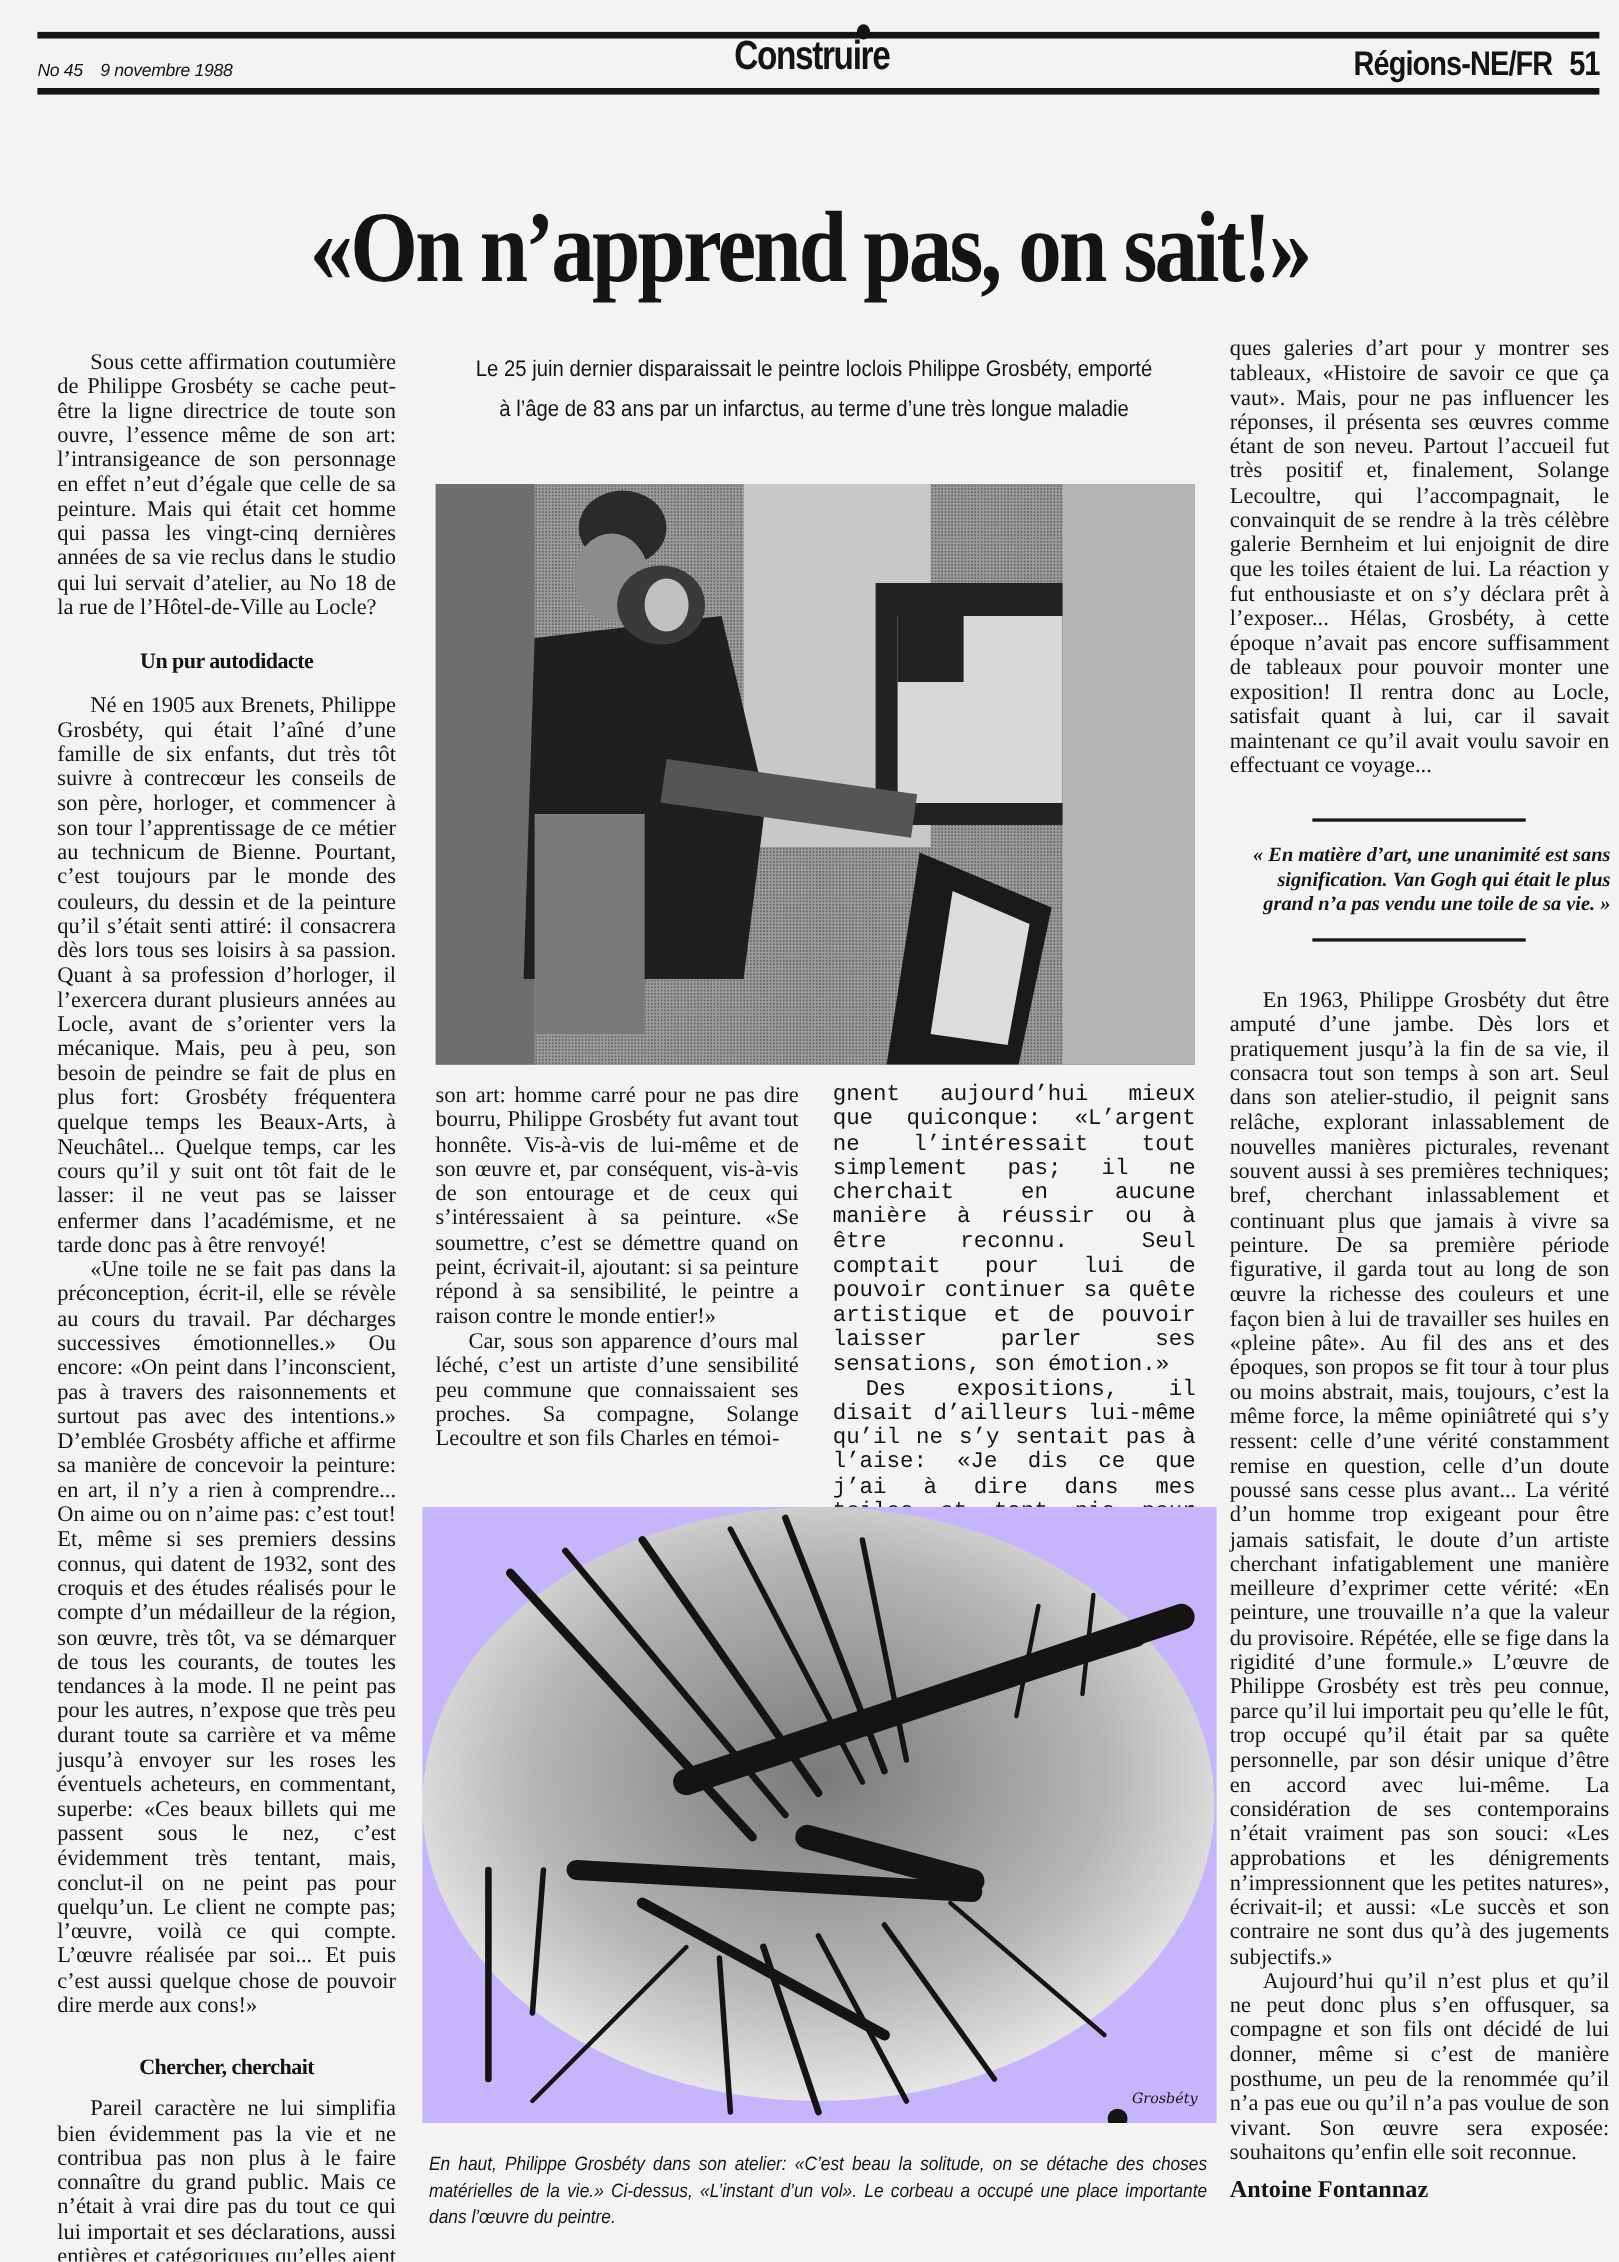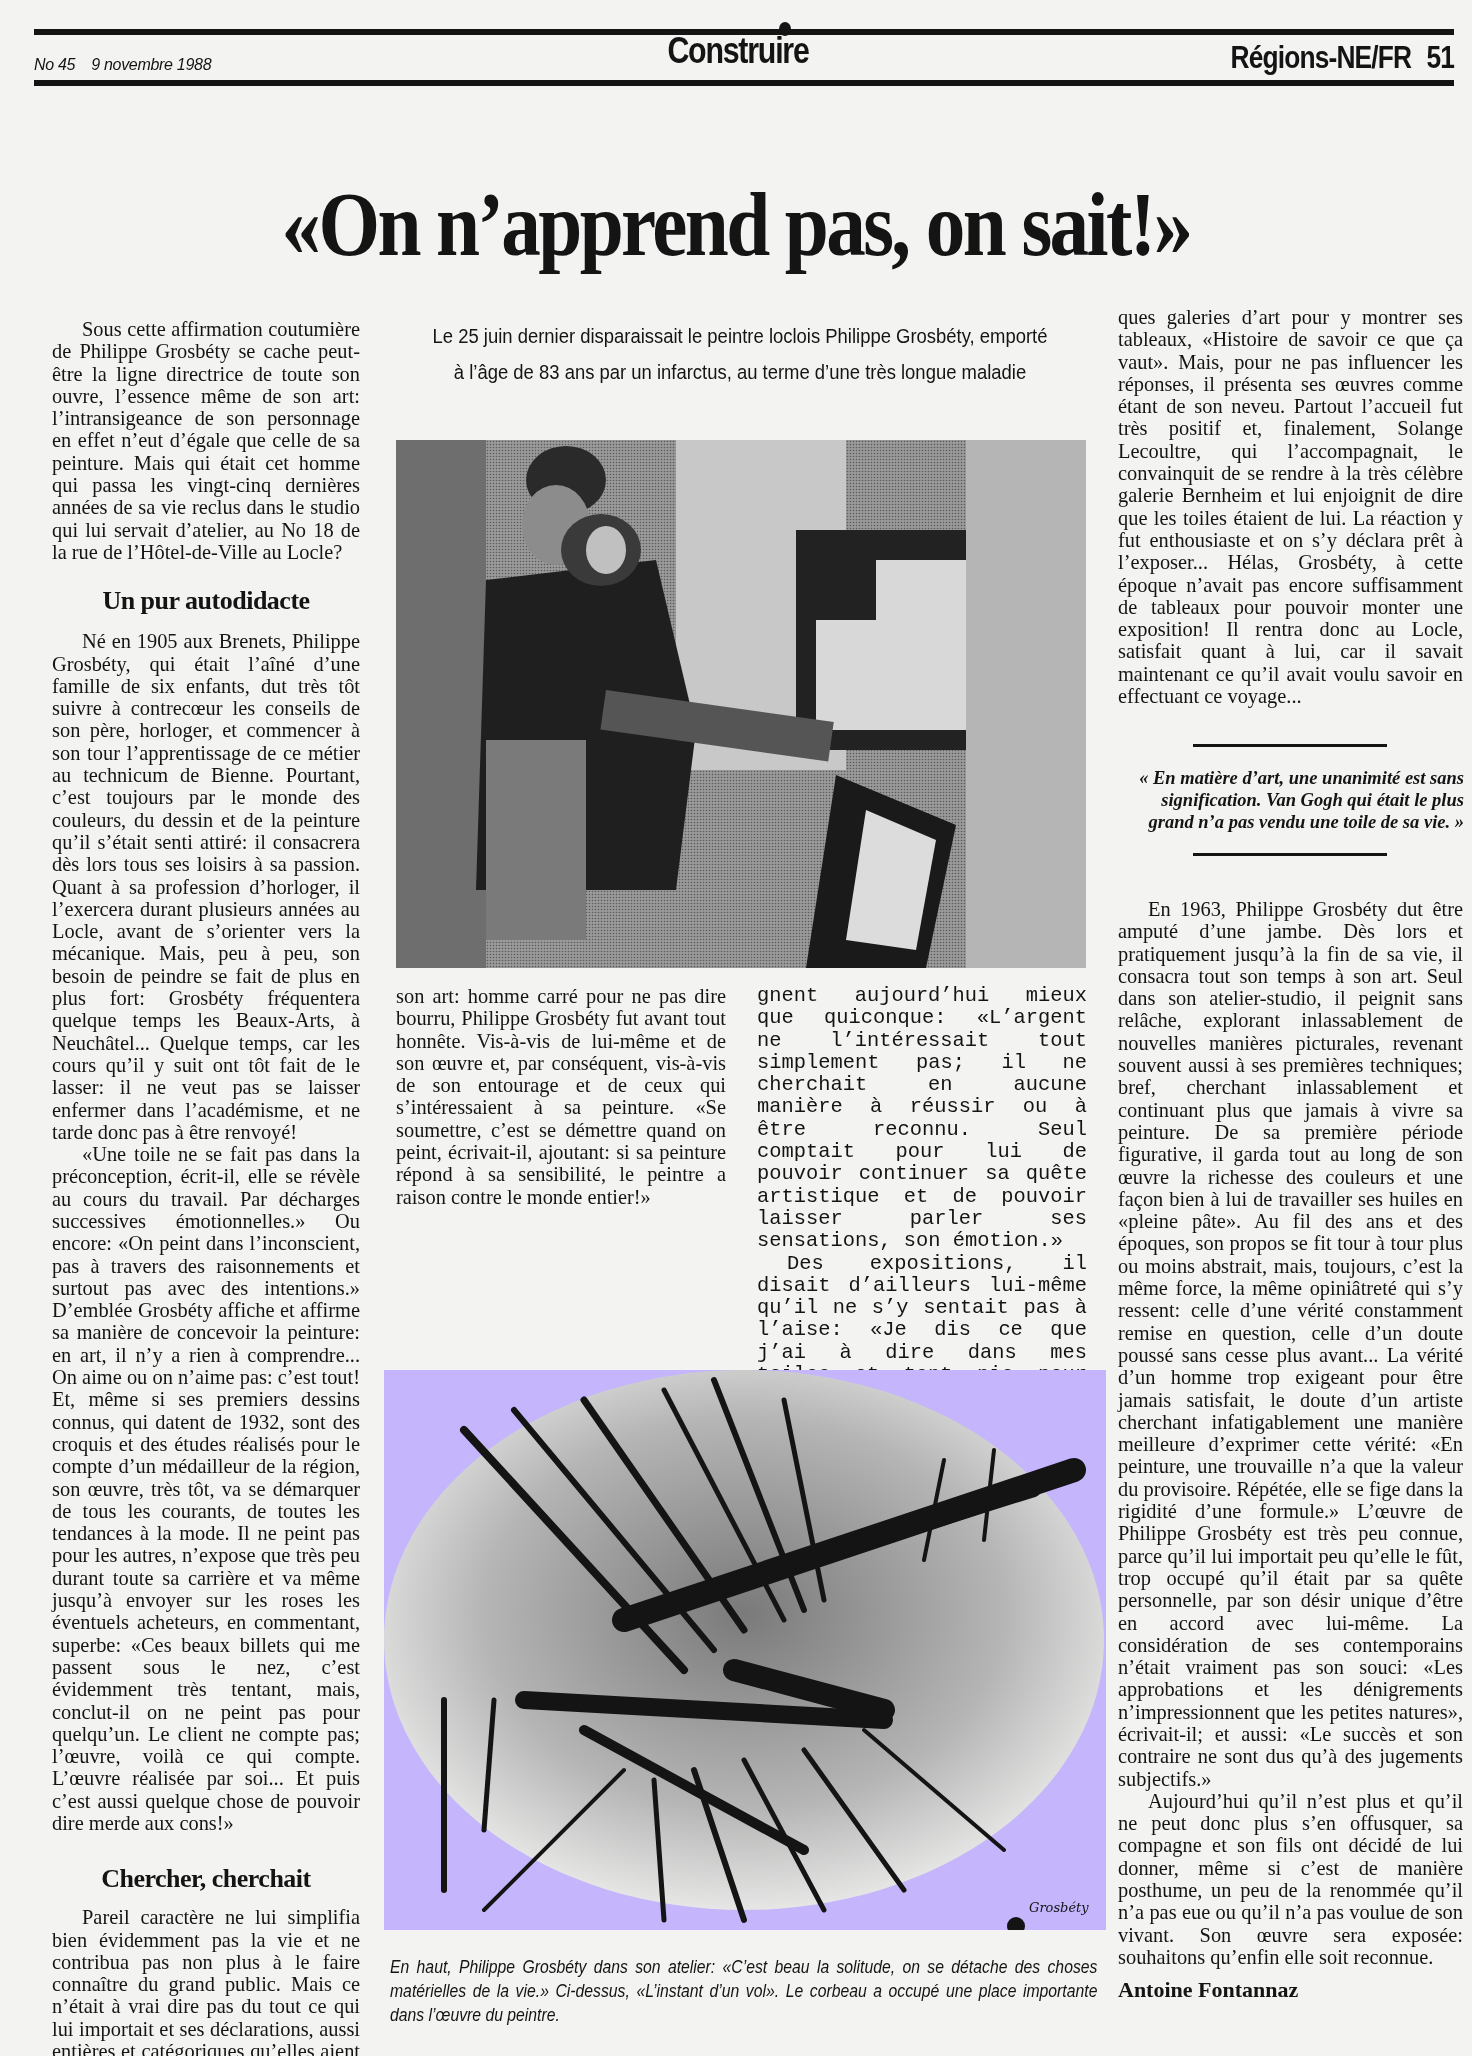--- a/index.html
+++ b/index.html
@@ -13,21 +13,21 @@
   .issue { position:absolute; left:34px; top:56px; font-family:"Liberation Sans",sans-serif; font-style:italic; font-size:16px; letter-spacing:-0.3px; }
   .issue span { margin-right:16px; }
   .masthead { position:absolute; left:648px; top:30px; width:180px; text-align:center; font-family:"Liberation Sans",sans-serif; font-weight:bold; font-size:37px; letter-spacing:-1.5px; transform:scaleX(0.82); transform-origin:center; }
   .masthead-dot { position:absolute; left:779px; top:22px; width:12px; height:14px; border-radius:50%; background:#141414; }
   .section { position:absolute; right:18px; top:40px; font-family:"Liberation Sans",sans-serif; font-weight:bold; font-size:31px; letter-spacing:-1px; transform:scaleX(0.85); transform-origin:right; }
   .section .pg { margin-left:18px; }
   .headline { position:absolute; left:20px; width:1432px; top:178px; text-align:center; font-weight:bold; font-size:92px; letter-spacing:-3px; line-height:1; transform:scaleX(0.86); transform-origin:center; }
   .col { position:absolute; font-size:20.4px; line-height:22.3px; text-align:justify; hyphens:manual; }
   .col p { margin:0; text-indent:30px; }
   .col p.noindent { text-indent:0; }
-  .col h2 { margin:0; text-align:center; font-weight:bold; font-size:26px; line-height:30px; letter-spacing:-0.5px; }
+  .col h2 { margin:0; text-align:center; font-weight:bold; font-size:20px; line-height:30px; letter-spacing:-0.5px; }
   .lead { position:absolute; left:395px; width:690px; top:318px; text-align:center; font-family:"Liberation Sans",sans-serif; font-size:20.5px; line-height:36px; transform:scaleX(0.9); transform-origin:center; }
   .photo { position:absolute; overflow:hidden; }
   .photo1 { left:396px; top:440px; width:690px; height:528px; background:#8a8a8a; }
   .photo2 { left:384px; top:1370px; width:722px; height:560px; background:#c4b5fd; }
   .quote-box { position:absolute; left:1116px; width:348px; top:744px; text-align:right; }
   .quote-line { width:194px; height:3px; background:#141414; margin:0 auto; }
   .quote-text { font-weight:bold; font-style:italic; font-size:18.5px; line-height:22px; margin:20px 0 20px 0; }
   .caption { position:absolute; left:390px; width:708px; top:1955px; font-family:"Liberation Sans",sans-serif; font-style:italic; font-size:17.5px; line-height:24px; text-align:justify; transform:scaleX(0.9); transform-origin:left; width:786px; }
   .author { font-weight:bold; font-size:22px; margin-top:11px; }
 </style>
@@ -80,20 +80,21 @@
     <polygon points="90,140 260,120 300,290 280,450 80,450" fill="#1f1f1f"></polygon>
     <ellipse cx="205" cy="110" rx="40" ry="36" fill="#3a3a3a"></ellipse>
     <ellipse cx="210" cy="110" rx="20" ry="24" fill="#c0c0c0"></ellipse>
     <rect x="210" y="250" width="230" height="40" fill="#555" transform="rotate(8 210 250)"></rect>
     <rect x="90" y="300" width="100" height="200" fill="#7a7a7a"></rect>
   </svg>
 </div>
 
 <div class="col" style="left:396px; width:330px; top:985px;">
   <p class="noindent">son art: homme carré pour ne pas dire bourru, Philippe Grosbéty fut avant tout honnête. Vis-à-vis de lui-même et de son œuvre et, par conséquent, vis-à-vis de son entourage et de ceux qui s’intéressaient à sa peinture. «Se soumettre, c’est se démettre quand on peint, écrivait-il, ajoutant: si sa peinture répond à sa sensibilité, le peintre a raison contre le monde entier!»</p>
+  <p>Car, sous son apparence d’ours mal léché, c’est un artiste d’une sensibilité peu commune que connaissaient ses proches. Sa compagne, Solange Lecoultre et son fils Charles en témoi-</p>
 </div>
 
 <div class="col" style="left:757px; width:330px; top:985px;font-family:Liberation Mono, monospace;">
   <p class="noindent">gnent aujourd’hui mieux que quiconque: «L’argent ne l’intéressait tout simplement pas; il ne cherchait en aucune manière à réussir ou à être reconnu. Seul comptait pour lui de pouvoir continuer sa quête artistique et de pouvoir laisser parler ses sensations, son émotion.»</p>
   <p>Des expositions, il disait d’ailleurs lui-même qu’il ne s’y sentait pas à l’aise: «Je dis ce que j’ai à dire dans mes toiles et tant pis pour ceux qui n’aiment pas ma peinture.» Un jour pourtant, il y a trente ans de cela, il décida de se rendre à Paris et de visiter quel-</p>
 </div>
 
 <div class="photo photo2" title="L’instant d’un vol">
   <svg width="722" height="560" viewBox="0 0 722 560">
     <defs>

